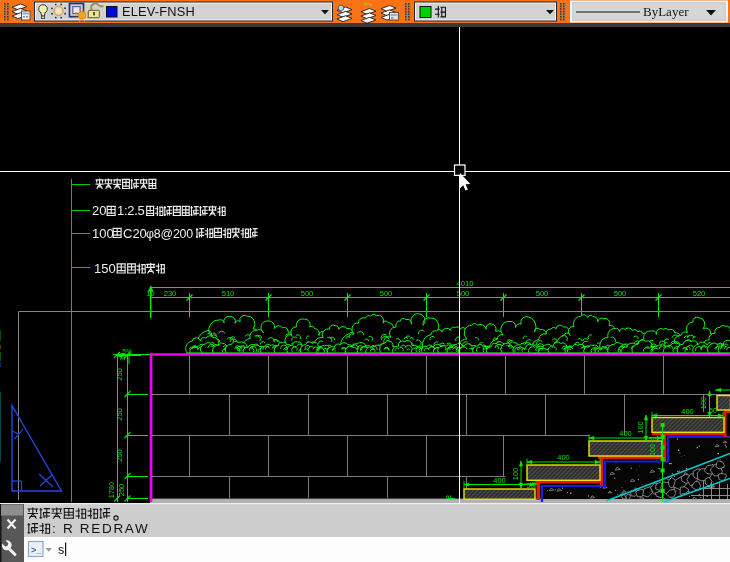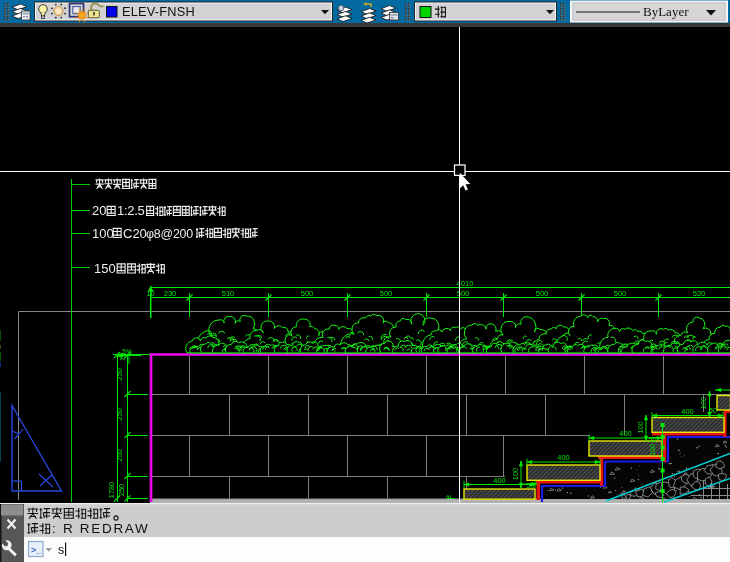--- a/index.html
+++ b/index.html
@@ -1,15 +1,15 @@
 <!DOCTYPE html>
 <html><head><meta charset="utf-8"><style>
 *{margin:0;padding:0}
 body{width:730px;height:562px;background:#000;overflow:hidden;font-family:"Liberation Sans",sans-serif;position:relative}
-#tb{position:absolute;top:0;left:0;width:730px;height:27px;background:#0369a1}
+#tb{position:absolute;top:0;left:0;width:730px;height:27px;background:#f97316}
 #tb .low{position:absolute;top:23px;left:0;width:730px;height:4px;background:#393939}
 #cv{position:absolute;top:0;left:0}
 #cmd{position:absolute;top:503px;left:0}
 </style></head><body>
 <svg id="cv" width="730" height="562" viewBox="0 0 730 562">
     <line x1="18.5" y1="311.5" x2="730" y2="311.5" stroke="#878787" stroke-width="1"></line>
     <line x1="18.5" y1="311.5" x2="18.5" y2="500" stroke="#878787" stroke-width="1"></line>
     <line x1="0.5" y1="330" x2="0.5" y2="341" stroke="#064d06" stroke-width="1"></line>
     <line x1="0.5" y1="345" x2="0.5" y2="349" stroke="#4d4208" stroke-width="1"></line>
     <line x1="0.5" y1="352" x2="0.5" y2="361" stroke="#065806" stroke-width="1"></line>

